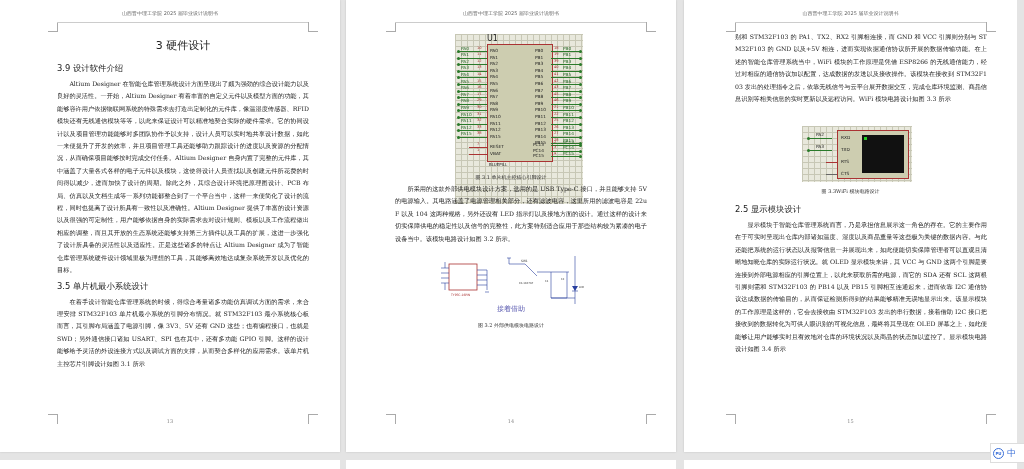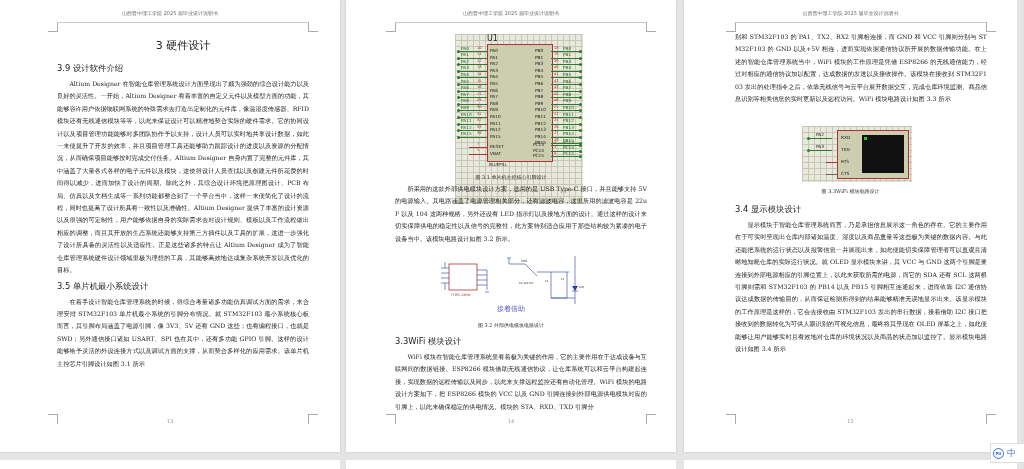--- a/index.html
+++ b/index.html
@@ -278,24 +278,20 @@
       <text x="80" y="10" font-size="3" fill="#333" font-family="DejaVu Sans">SW1</text>
       <text x="78" y="32" font-size="2.6" fill="#333" font-family="DejaVu Sans">K2-1107ST</text>
       <text x="104" y="30" font-size="2.6" fill="#333" font-family="DejaVu Sans">C1</text>
       <text x="120" y="28" font-size="2.6" fill="#333" font-family="DejaVu Sans">C2</text>
       <text x="138" y="36" font-size="2.6" fill="#333" font-family="DejaVu Sans">LED</text>
     </svg>
     <div style="position:absolute;left:56px;top:52px;font-size:7px;color:#5a5ab0;font-family:'DejaVu Sans',sans-serif;">接着借助</div>
   </div>
   <div class="cap" style="position:absolute;left:0;right:0;top:320px;">图 3.2 外部供电模块电路设计</div>
 
-  <div class="content" style="left:49px;top:331px;width:252px;">
-    <div class="sec">3.3WiFi 模块设计</div>
-    <p class="para">WiFi 模块在智能仓库管理系统里有着极为关键的作用，它的主要作用在于达成设备与互联网间的数据链接。ESP8266 模块借助无线通信协议，让仓库系统可以和云平台构建起连接，实现数据的远程传输以及同步，以此来支撑远程监控还有自动化管理。WiFi 模块的电路设计方案如下，把 ESP8266 模块的 VCC 以及 GND 引脚连接到外部电源供电模块对应的引脚上，以此来确保稳定的供电情况。模块的 STA、RXD、TXD 引脚分</p>
-  </div>
 
   <div class="crn bl" style="left:40px;top:414px;"></div>
   <div class="crn br" style="left:300px;top:414px;"></div>
   <div class="pnum">14</div>
 </div>
 
 <div class="page p3">
   <div class="hdr">山西晋中理工学院 2025 届毕业设计说明书</div>
   <div class="crn tl" style="left:42px;top:22px;"></div>
   <div class="crn tr" style="left:302px;top:22px;"></div>
@@ -320,21 +316,21 @@
     <div class="pinrow" style="left:14px;top:6px;">PA2</div>
     <div class="pinline" style="left:6px;top:24px;width:24px;"></div>
     <div class="dot" style="left:5px;top:23px;"></div>
     <div class="pinrow" style="left:14px;top:18px;">PA3</div>
     <div class="pinstub" style="left:24px;top:36px;width:11px;"></div>
     <div class="pinstub" style="left:24px;top:48px;width:11px;background:#666;"></div>
   </div>
   <div class="cap" style="position:absolute;left:0;right:0;top:186px;">图 3.3WiFi 模块电路设计</div>
 
   <div class="content" style="left:51px;top:199px;width:252px;">
-    <div class="sec">3.4 显示模块设计</div>
+    <div class="sec">2.5 显示模块设计</div>
     <p class="para">显示模块于智能仓库管理系统而言，乃是承担信息展示这一角色的存在。它的主要作用在于可实时呈现出仓库内部诸如温度、湿度以及商品重量等这些极为关键的数据内容。与此还能把系统的运行状态以及报警信息一并展现出来，如此便能切实保障管理者可以直观且清晰地知晓仓库的实际运行状况。就 OLED 显示模块来讲，其 VCC 与 GND 这两个引脚是要连接到外部电源相应的引脚位置上，以此来获取所需的电源，而它的 SDA 还有 SCL 这两根引脚则需和 STM32F103 的 PB14 以及 PB15 引脚相互连通起来，进而依靠 I2C 通信协议达成数据的传输目的，从而保证检测所得到的结果能够精准无误地显示出来。该显示模块的工作原理是这样的，它会去接收由 STM32F103 发出的串行数据，接着借助 I2C 接口把接收到的数据转化为可供人眼识别的可视化信息，最终将其呈现在 OLED 屏幕之上，如此便能够让用户能够实时且有效地对仓库的环境状况以及商品的状态加以监控了。显示模块电路设计如图 3.4 所示</p>
   </div>
 
   <div class="crn bl" style="left:42px;top:414px;"></div>
   <div class="crn br" style="left:302px;top:414px;"></div>
   <div class="pnum">15</div>
 </div>
 
 <div class="nextp" style="left:0;width:340px;"></div>
 <div class="nextp" style="left:346px;width:330px;"></div>

